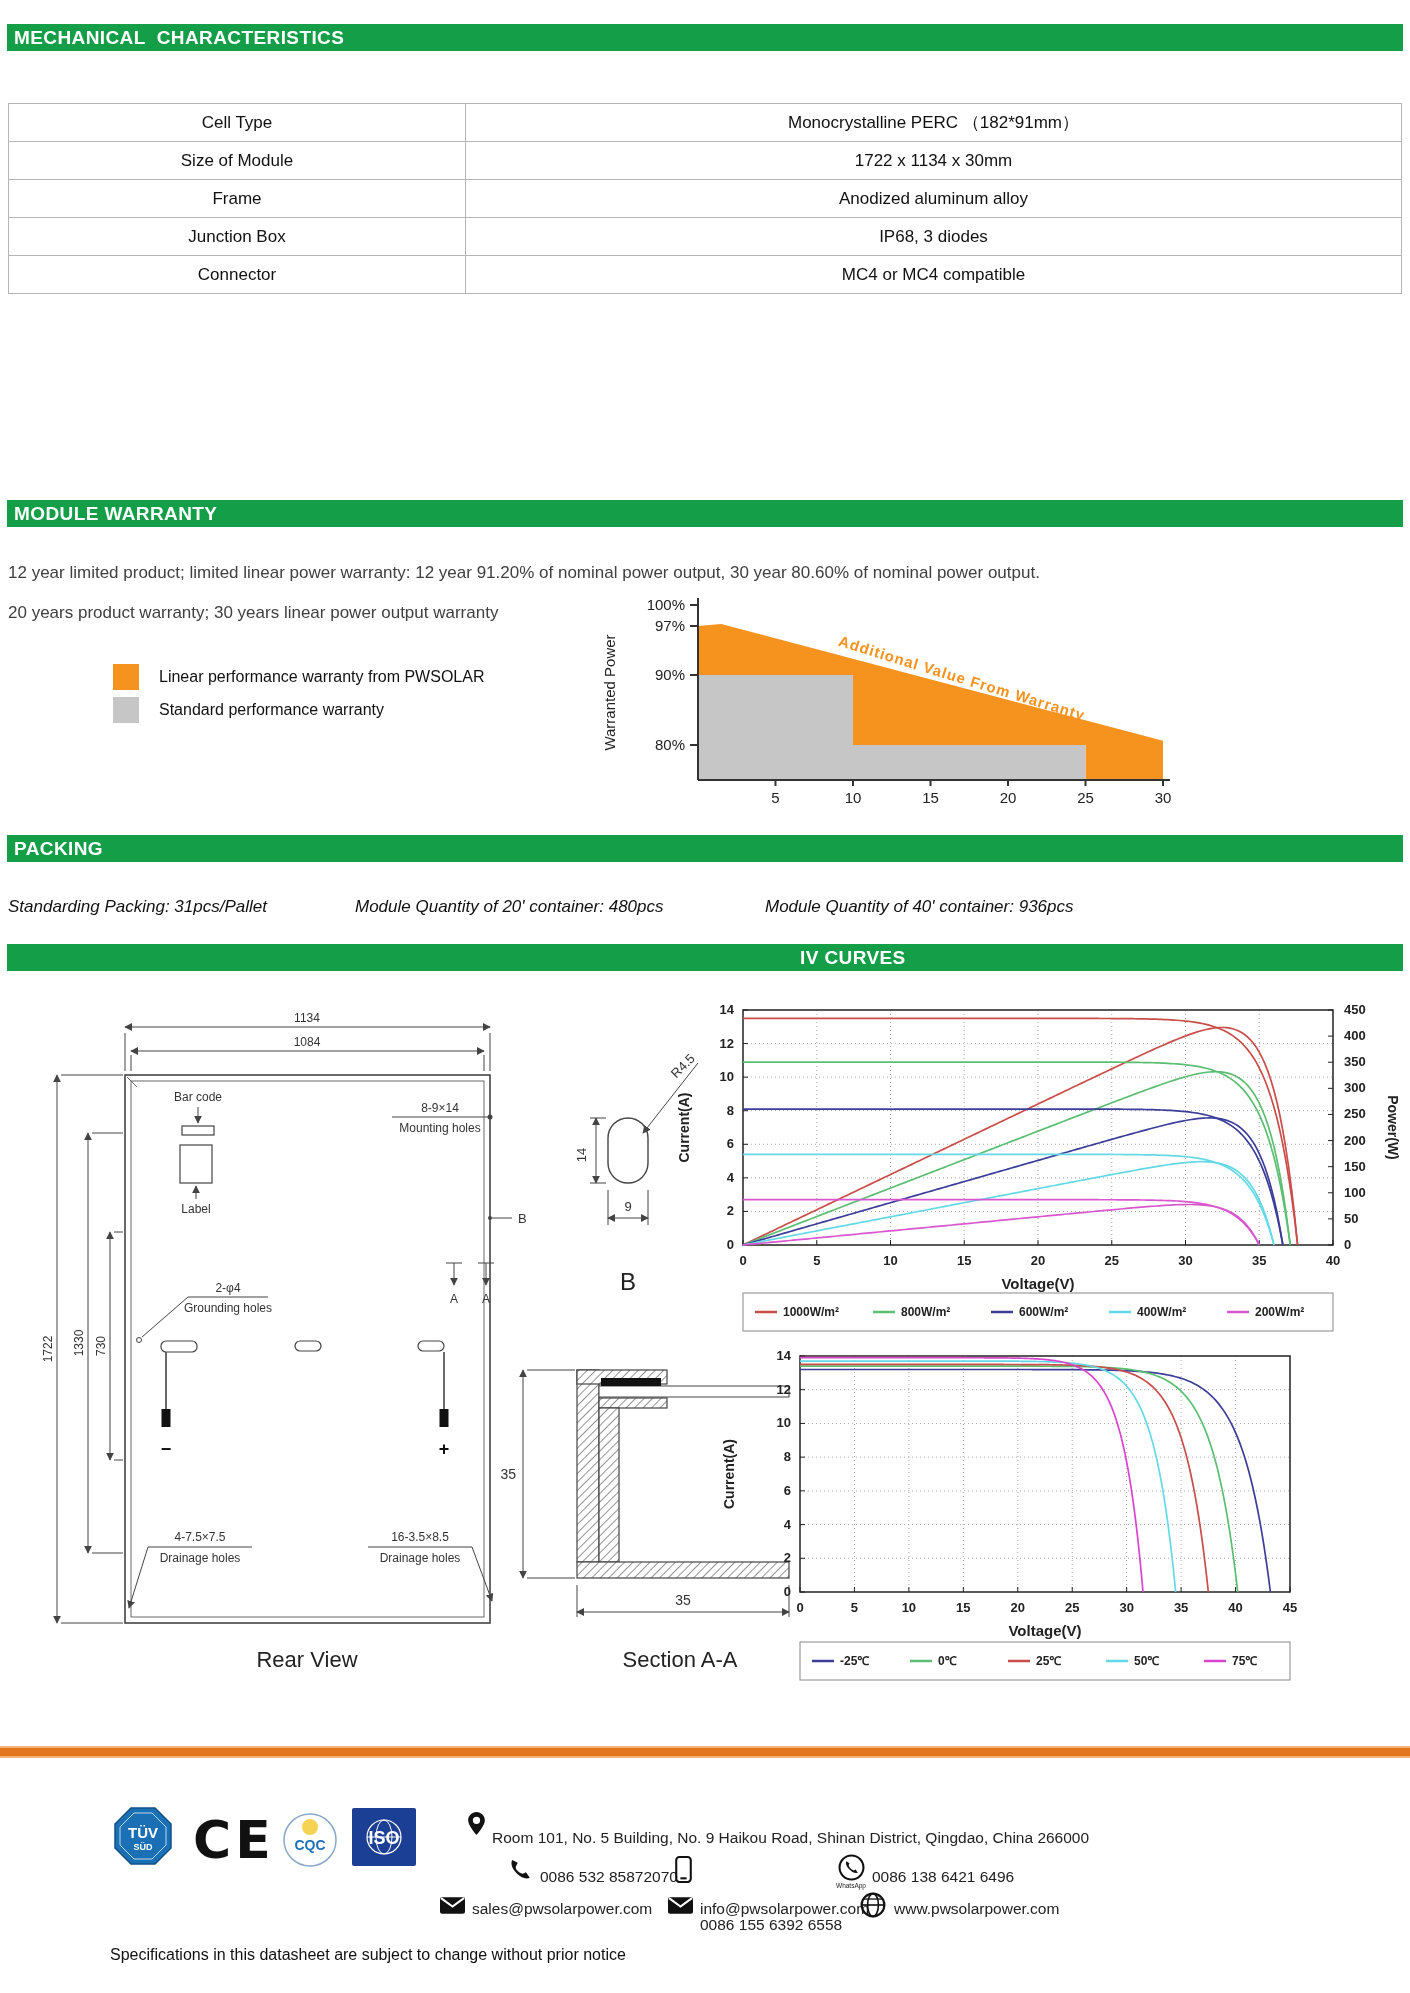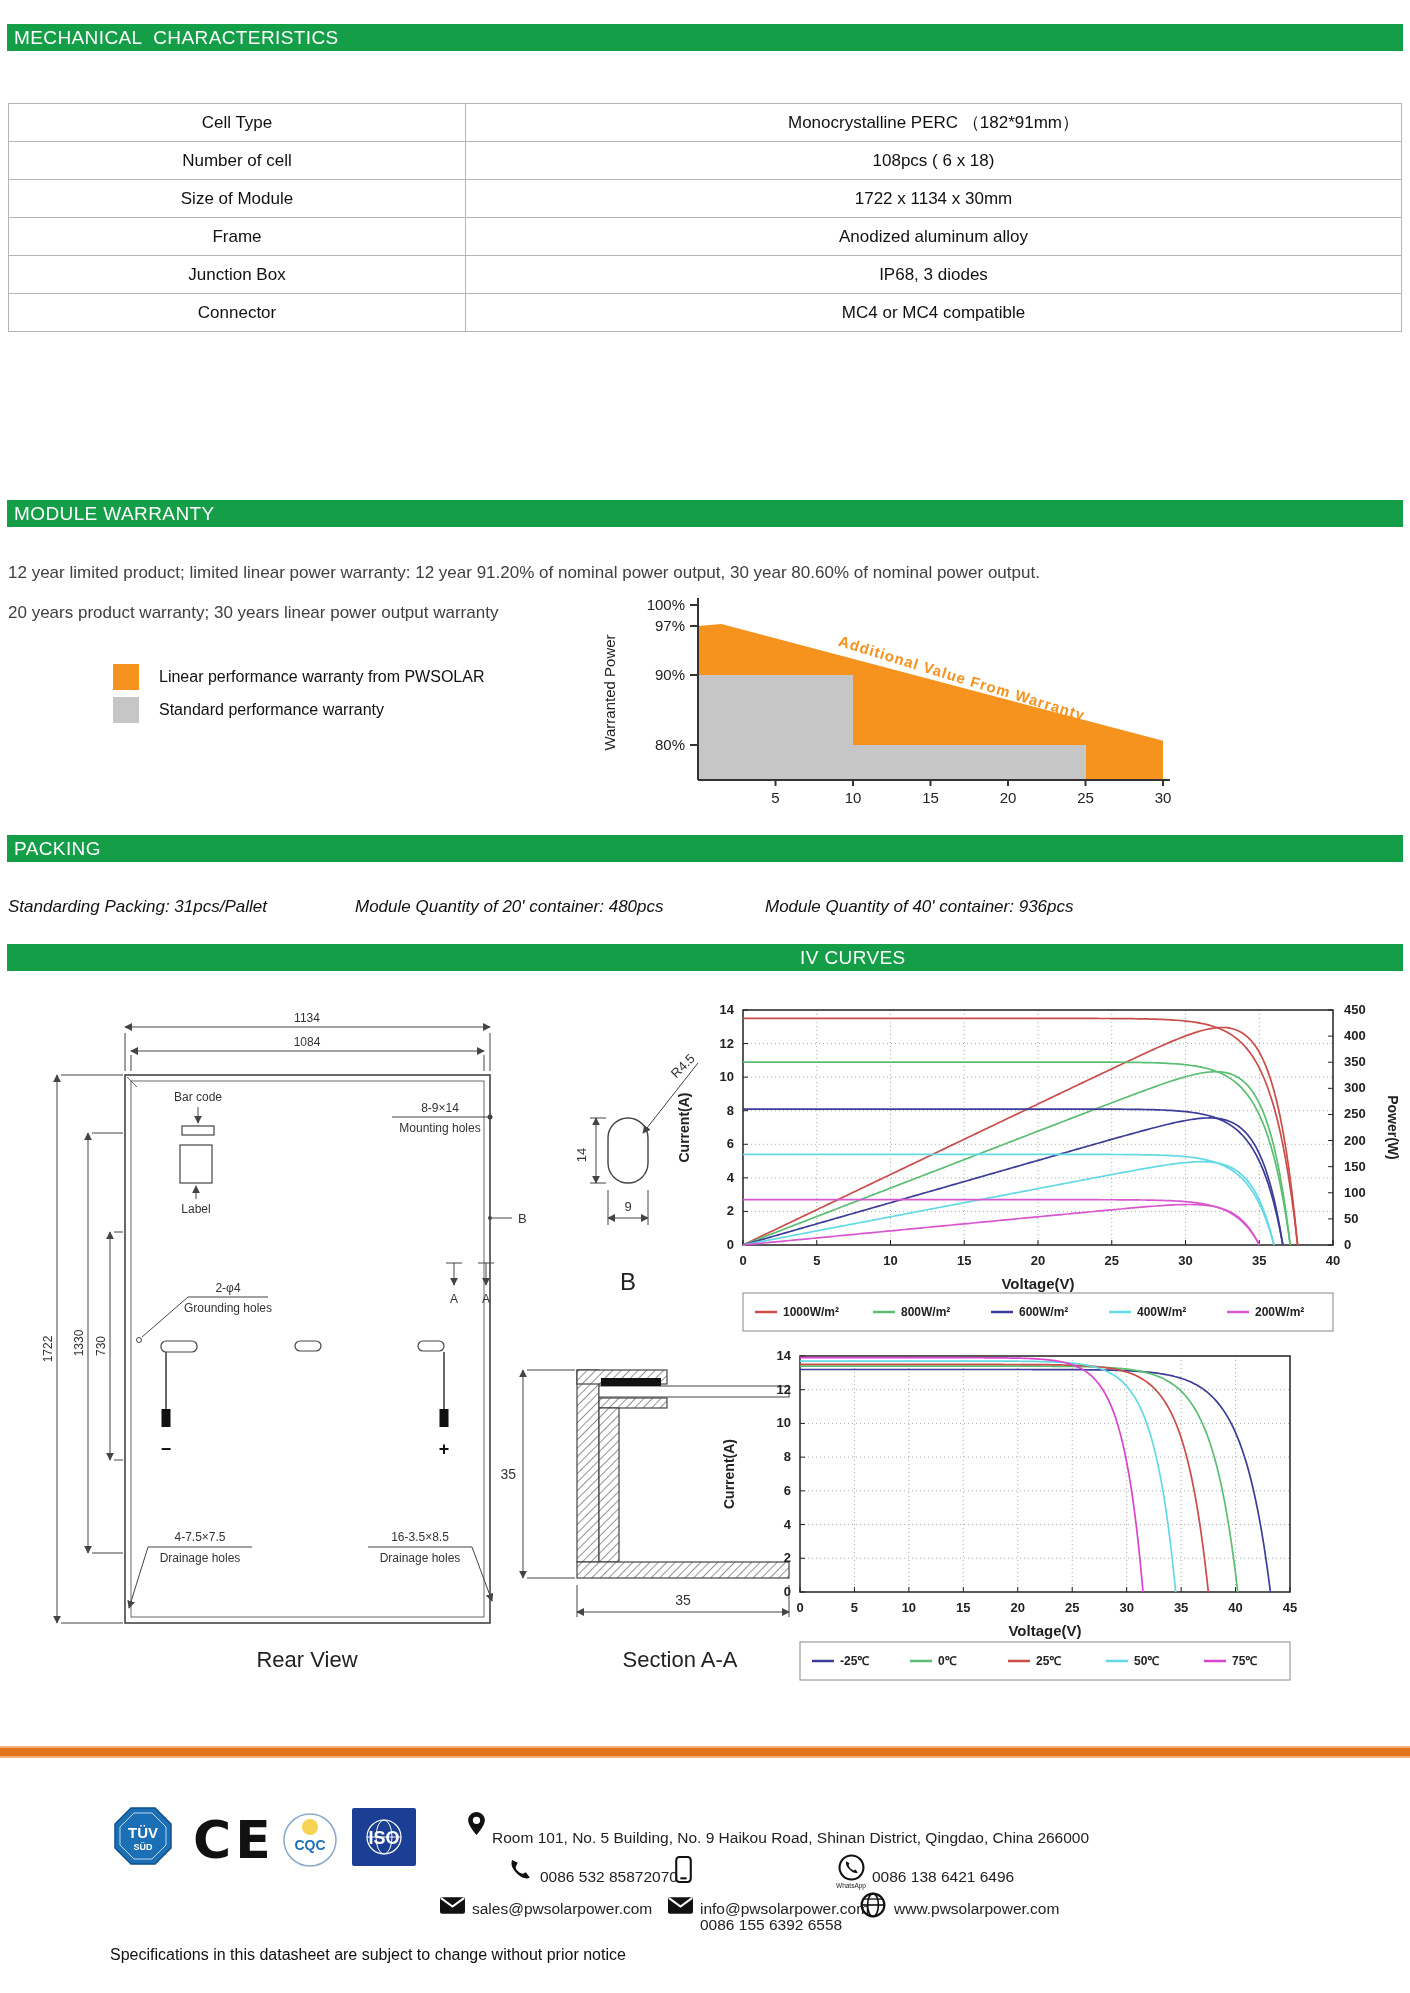--- a/index.html
+++ b/index.html
@@ -1,19 +1,19 @@
 <!DOCTYPE html>
 <html><head>
 <meta charset="utf-8">
 <style>
   html,body{margin:0;padding:0;background:#fff;}
   body{width:1410px;height:1993px;position:relative;font-family:"Liberation Sans",sans-serif;color:#111;overflow:hidden;}
   .abs{position:absolute;}
   .gbar{position:absolute;left:7px;width:1396px;height:27px;background:#139E47;color:#fff;
-        font-weight:normal;font-size:19px;line-height:27px;padding-left:7px;box-sizing:border-box;
+        font-weight:bold;font-size:19px;line-height:27px;padding-left:7px;box-sizing:border-box;
         letter-spacing:.4px;white-space:pre;}
   .gbar .right-title{position:absolute;left:793px;top:0;}
   #mech-table{position:absolute;left:8px;top:103px;width:1394px;border-collapse:collapse;
               font-size:17px;color:#111;table-layout:fixed;}
   #mech-table td{border:1px solid #b5b5b5;height:37px;text-align:center;padding:0 2px;background:#fff;}
   #mech-table td.spec-label{width:452px;}
   .para{position:absolute;left:8px;font-size:17px;color:#404040;white-space:pre;}
   .wleg{position:absolute;left:113px;top:664px;}
   .wleg .row{display:flex;align-items:center;margin-bottom:7px;}
   .wleg .sw{width:26px;height:26px;margin-right:20px;flex:0 0 auto;}
@@ -31,24 +31,20 @@
 </head>
 <body>
 
 <div class="gbar" style="top:24px">MECHANICAL  CHARACTERISTICS</div>
 
 <table id="mech-table">
     <tbody id="mech-tbody">
       <tr>
         <td class="spec-label">Cell Type</td>
         <td>Monocrystalline  PERC （182*91mm）</td>
-      </tr>
-      <tr>
-        <td class="spec-label">Number of cell</td>
-        <td>108pcs ( 6 x 18)</td>
       </tr>
       <tr>
         <td class="spec-label">Size of Module</td>
         <td>1722 x 1134 x 30mm</td>
       </tr>
       <tr>
         <td class="spec-label">Frame</td>
         <td>Anodized aluminum alloy</td>
       </tr>
       <tr>

